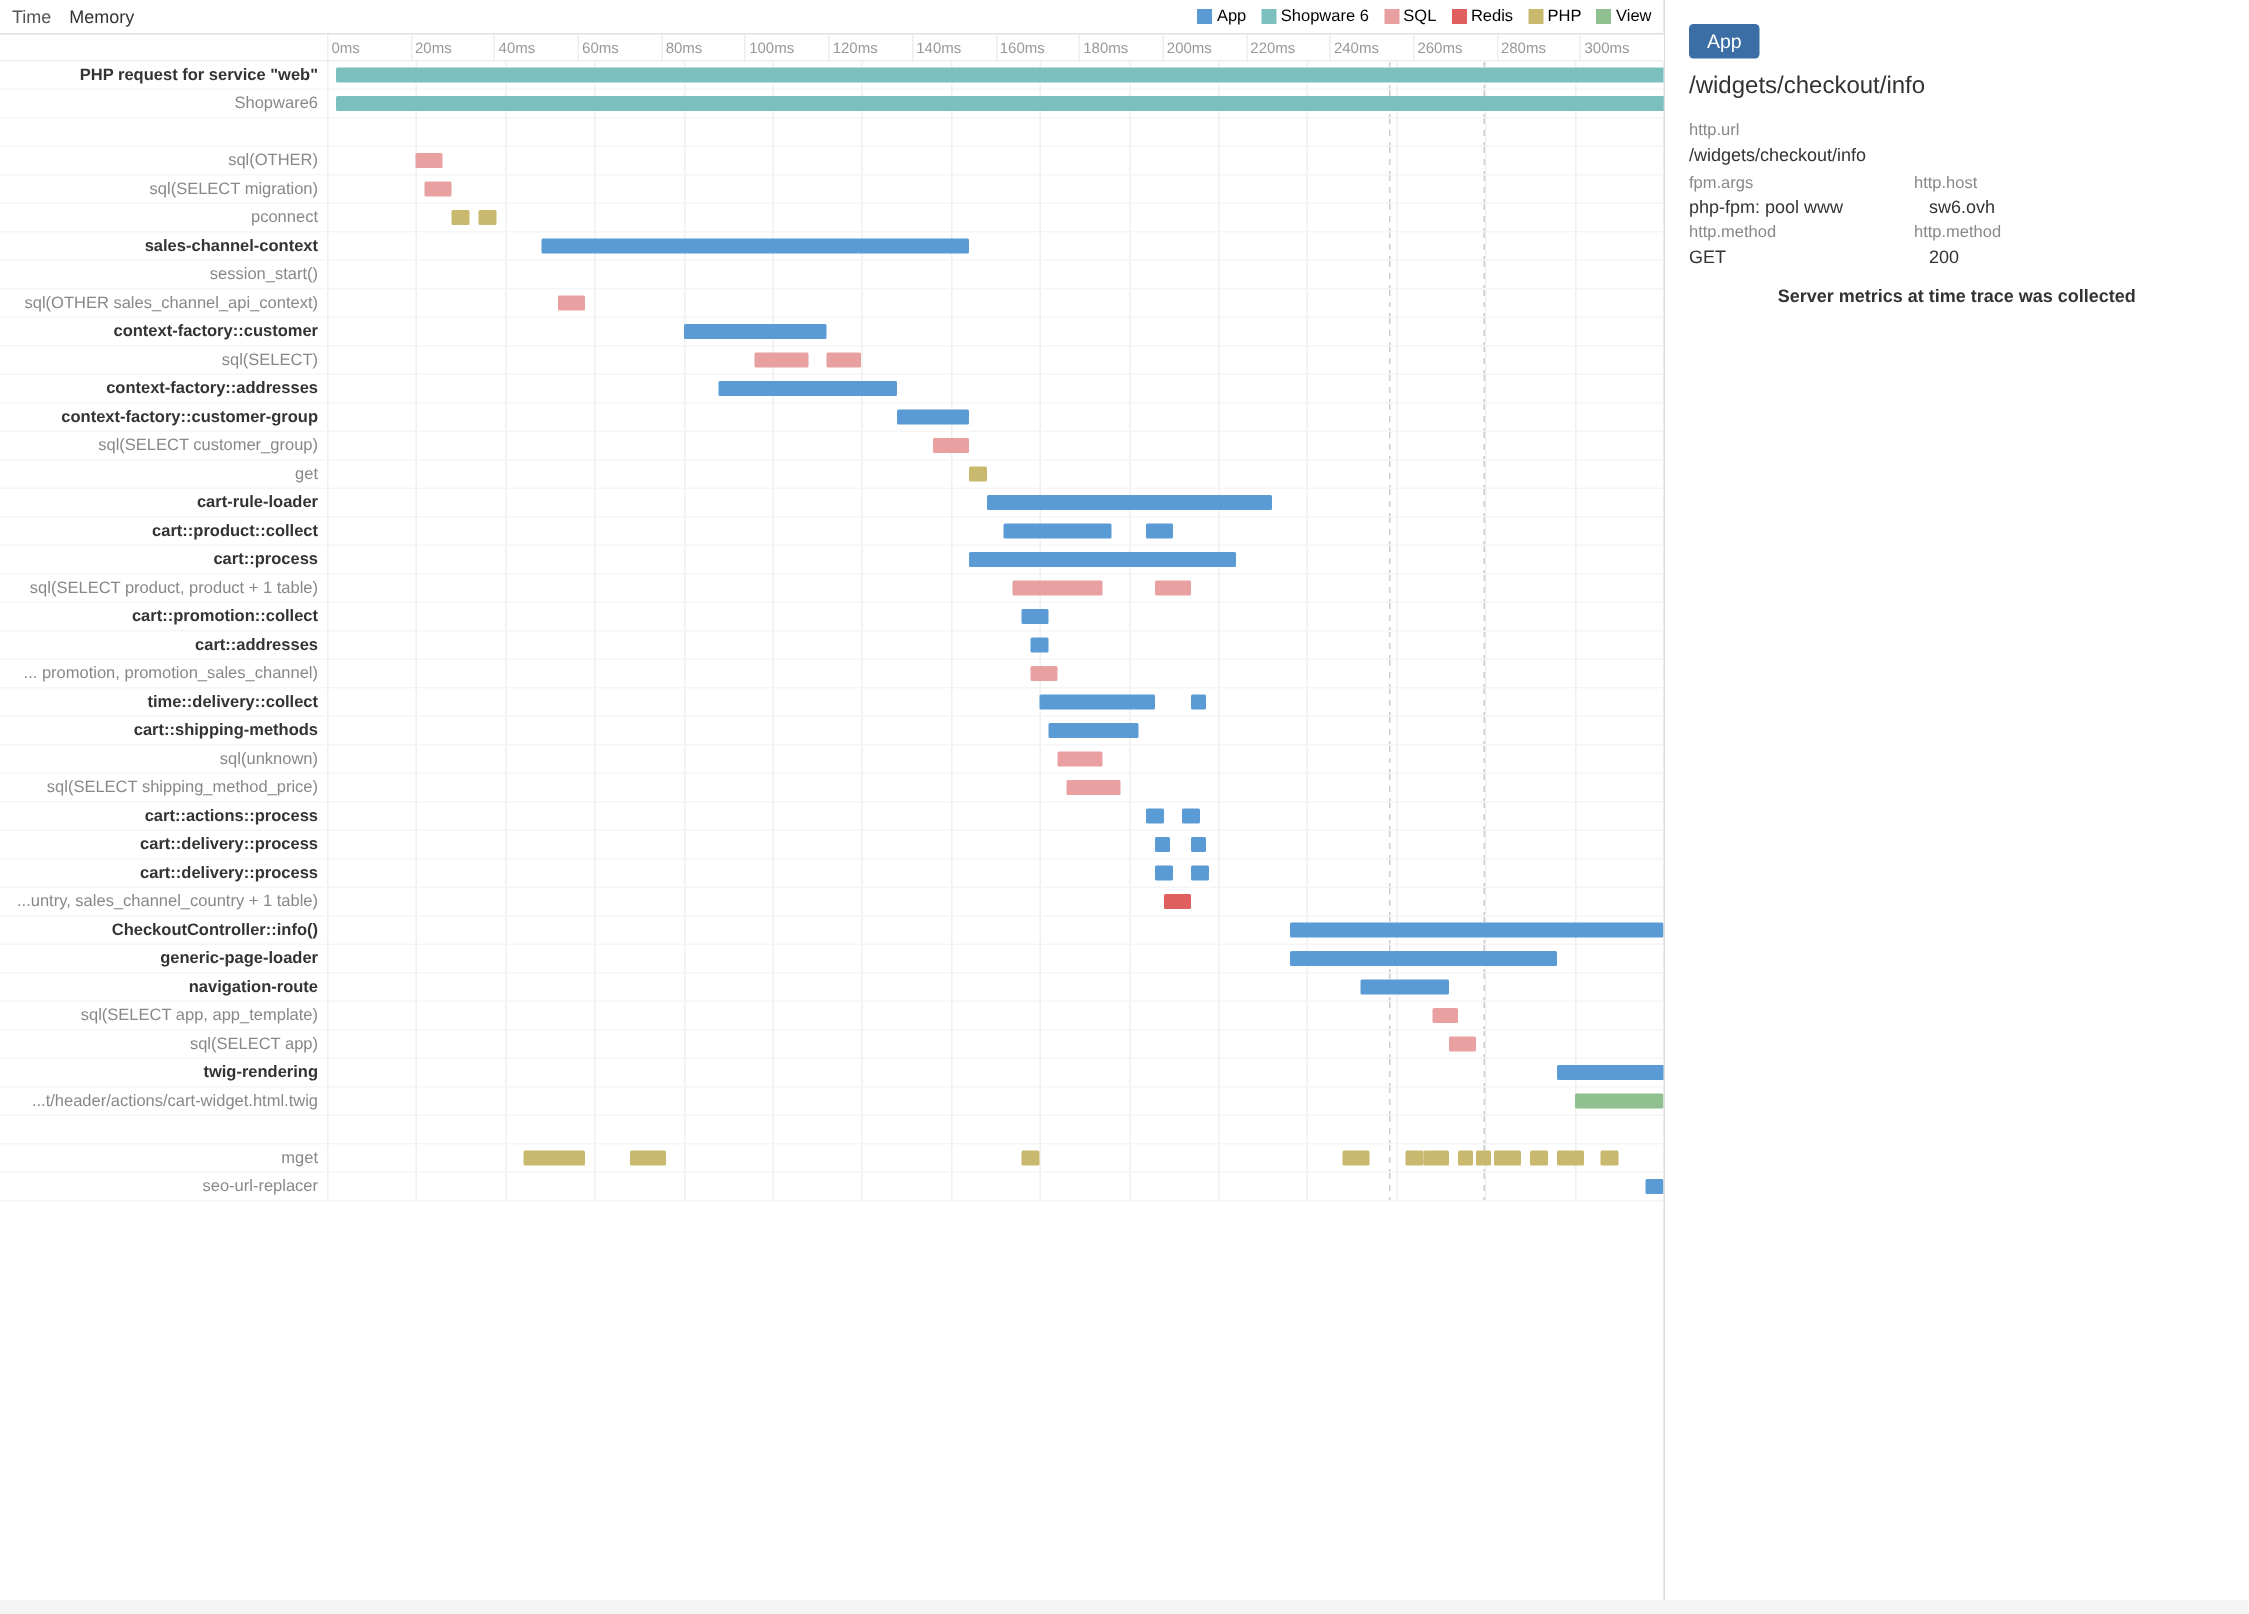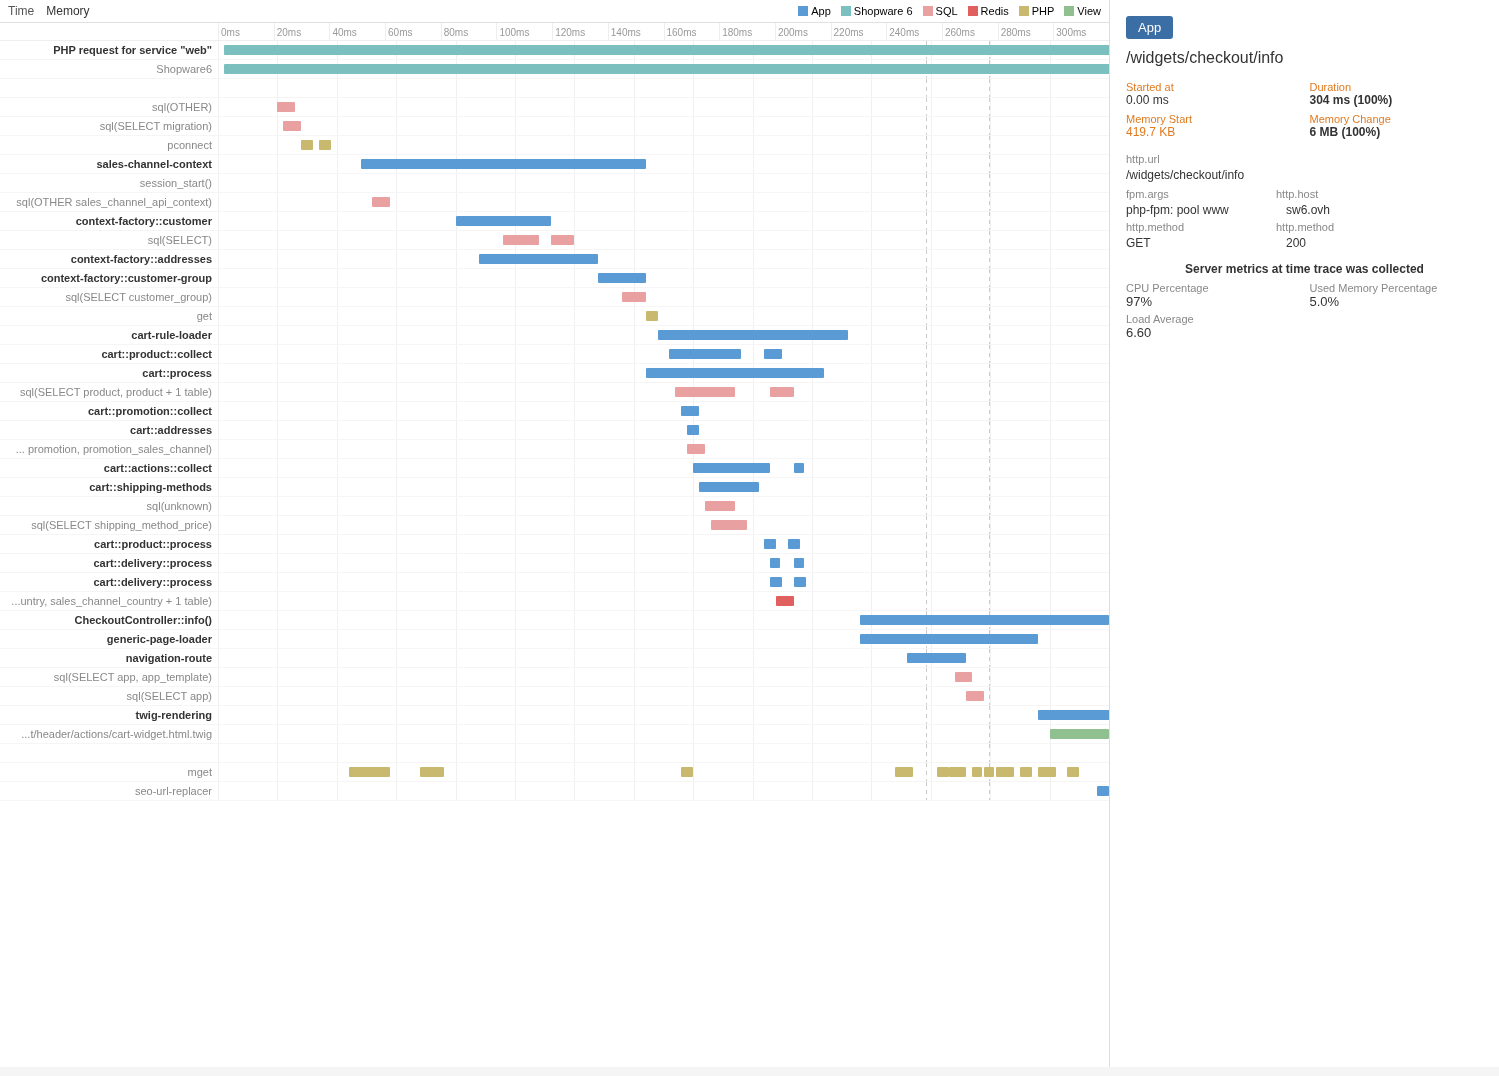--- a/index.html
+++ b/index.html
@@ -803,21 +803,21 @@
               <div class="grid-line" style="left: 80%;"></div>
               <div class="grid-line" style="left: 86.6667%;"></div>
               <div class="grid-line" style="left: 93.3333%;"></div>
               <div class="grid-line-dashed" style="left: 79.5%;"></div>
               <div class="grid-line-dashed" style="left: 86.5%;"></div>
             </div>
             <div class="bar bar-sql" style="left: 52.6667%; width: 2%;"></div>
           </div>
         </div>
         <div class="trace-row">
-          <div class="trace-label bold">cart::actions::collect</div>
+          <div class="trace-label bold">time::delivery::collect</div>
           <div class="trace-bar-area">
             <div class="grid-lines">
               <div class="grid-line" style="left: 0%;"></div>
               <div class="grid-line" style="left: 6.66667%;"></div>
               <div class="grid-line" style="left: 13.3333%;"></div>
               <div class="grid-line" style="left: 20%;"></div>
               <div class="grid-line" style="left: 26.6667%;"></div>
               <div class="grid-line" style="left: 33.3333%;"></div>
               <div class="grid-line" style="left: 40%;"></div>
               <div class="grid-line" style="left: 46.6667%;"></div>
@@ -904,21 +904,21 @@
               <div class="grid-line" style="left: 80%;"></div>
               <div class="grid-line" style="left: 86.6667%;"></div>
               <div class="grid-line" style="left: 93.3333%;"></div>
               <div class="grid-line-dashed" style="left: 79.5%;"></div>
               <div class="grid-line-dashed" style="left: 86.5%;"></div>
             </div>
             <div class="bar bar-sql" style="left: 55.3333%; width: 4%;"></div>
           </div>
         </div>
         <div class="trace-row">
-          <div class="trace-label bold">cart::product::process</div>
+          <div class="trace-label bold">cart::actions::process</div>
           <div class="trace-bar-area">
             <div class="grid-lines">
               <div class="grid-line" style="left: 0%;"></div>
               <div class="grid-line" style="left: 6.66667%;"></div>
               <div class="grid-line" style="left: 13.3333%;"></div>
               <div class="grid-line" style="left: 20%;"></div>
               <div class="grid-line" style="left: 26.6667%;"></div>
               <div class="grid-line" style="left: 33.3333%;"></div>
               <div class="grid-line" style="left: 40%;"></div>
               <div class="grid-line" style="left: 46.6667%;"></div>
@@ -1274,38 +1274,20 @@
           </div>
         </div>
       </div>
   </div>
 </div>
 
 <div class="right-panel">
   <div class="app-badge">App</div>
   <div class="route-path">/widgets/checkout/info</div>
 
-  <div class="info-grid">
-    <div>
-      <div class="info-label">Started at</div>
-      <div class="info-value">0.00 ms</div>
-    </div>
-    <div>
-      <div class="info-label">Duration</div>
-      <div class="info-value bold">304 ms (100%)</div>
-    </div>
-    <div>
-      <div class="info-label">Memory Start</div>
-      <div class="info-value highlight">419.7 KB</div>
-    </div>
-    <div>
-      <div class="info-label">Memory Change</div>
-      <div class="info-value bold">6 MB (100%)</div>
-    </div>
-  </div>
 
   <div class="http-section">
     <div class="http-row">
       <span class="http-label-col">http.url</span>
     </div>
     <div style="font-size:12px;color:#333;margin-bottom:6px;">/widgets/checkout/info</div>
     <div class="http-row">
       <span class="http-label-col">fpm.args</span>
       <span class="http-label-col">http.host</span>
     </div>
@@ -1318,27 +1300,13 @@
       <span class="http-label-col">http.method</span>
     </div>
     <div class="http-row">
       <span class="http-value-col" style="width:140px;display:inline-block;">GET</span>
       <span class="http-value-col">200</span>
     </div>
   </div>
 
   <div class="server-metrics-title">Server metrics at time trace was collected</div>
 
-  <div class="metrics-grid">
-    <div>
-      <div class="metric-label">CPU Percentage</div>
-      <div class="metric-value">97%</div>
-    </div>
-    <div>
-      <div class="metric-label">Used Memory Percentage</div>
-      <div class="metric-value">5.0%</div>
-    </div>
-    <div>
-      <div class="metric-label">Load Average</div>
-      <div class="metric-value">6.60</div>
-    </div>
-  </div>
 </div>
 
 </body></html>

